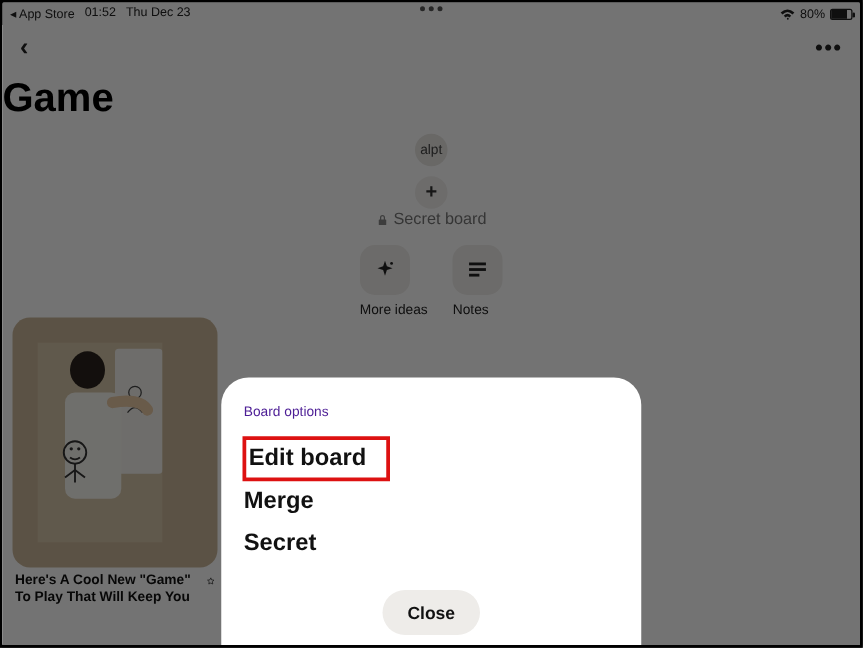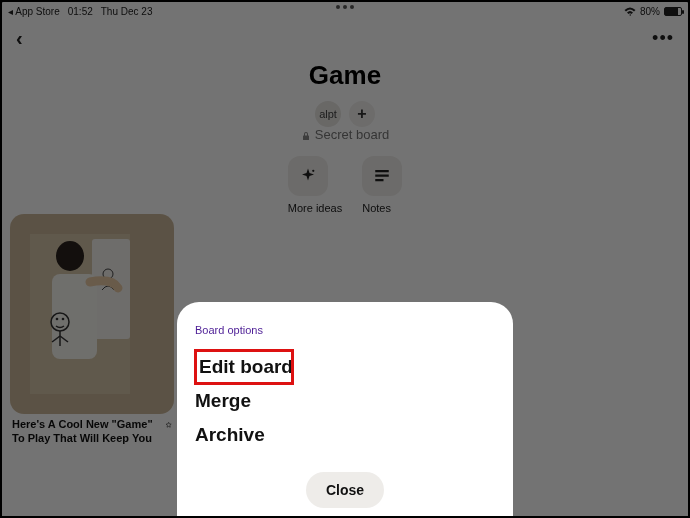--- a/index.html
+++ b/index.html
@@ -10,43 +10,43 @@
   .sb-right { display: flex; align-items: center; gap: 4px; }
   .wifi { width: 12px; height: 9px; }
   .battery { width: 18px; height: 9px; border: 1px solid #222; border-radius: 2px; position: relative; background: linear-gradient(to right,#222 80%,transparent 80%); }
   .battery::after { content:""; position:absolute; right:-3px; top:2px; width:2px; height:4px; background:#222; border-radius:1px; }
   .camera-notch { position:absolute; top:3px; left:50%; transform:translateX(-50%); display:flex; gap:3px; }
   .dot { width:4px; height:4px; background:#555; border-radius:50%; }
   .content { position:absolute; top:18px; left:0; right:0; bottom:0; background:#fff; }
   .nav { height: 36px; display:flex; align-items:center; justify-content: space-between; padding: 0 14px; }
   .chev { font-size: 20px; font-weight:600; color:#222; }
   .more-dots { font-size: 18px; letter-spacing:1px; color:#222; }
-  .title { text-align:center; font-size: 26px; font-weight:700; margin-top: 4px; }
-  .collab-row { display:flex; justify-content:center; align-items:center; gap:8px; margin-top: 10px; }
+  .title { text-align:left; font-size: 32px; font-weight:700; margin-top: 4px; }
+  .collab-row { display:flex; justify-content:center; align-items:center; gap:8px; margin-top: 10px; flex-direction: column; }
   .avatar { width:26px; height:26px; border-radius:50%; background:#e8e6e2; display:flex; align-items:center; justify-content:center; font-size:11px; color:#444; }
   .addbtn { width:26px; height:26px; border-radius:50%; background:#f1efed; display:flex; align-items:center; justify-content:center; font-size:16px; font-weight:700; color:#333; }
   .secret { text-align:center; font-size: 13px; color:#777; }
   .lock { display:inline-block; width:10px; height:10px; margin-right:4px; vertical-align:middle; }
   .actions { display:flex; justify-content:center; gap:20px; margin-top:14px; }
   .action { display:flex; flex-direction:column; align-items:flex-start; gap:6px; font-size:11px; color:#222; }
   .action .btn { width:40px; height:40px; border-radius:12px; background:#efedea; display:flex; align-items:center; justify-content:center; }
   .section-head { display:flex; align-items:center; justify-content:space-between; padding: 26px 12px 8px 12px; font-size:15px; font-weight:700; }
   .filter-ico { width:16px; height:16px; }
   .pin-card { margin: 0 8px; width: 164px; }
   .pin-img { width: 164px; height: 200px; border-radius: 14px; background:#cbb79a; position:relative; overflow:hidden; }
   .person { position:absolute; left:20px; top:20px; width:100px; height:160px; }
   .pin-meta { display:flex; align-items:flex-start; gap:6px; padding: 4px 2px 0; }
   .pin-title { font-size:11px; font-weight:700; line-height:1.25; color:#111; }
   .star { width:14px; height:14px; margin-left:auto; }
 
   .scrim { position:absolute; inset:0; background:rgba(0,0,0,0.55); }
   .sheet { position:absolute; left:50%; transform:translateX(-50%); bottom:0; width:336px; height:214px; background:#fff; border-top-left-radius:22px; border-top-right-radius:22px; padding: 22px 18px 0; }
   .sheet-title { font-size:11px; color:#4c1d95; margin-bottom:14px; }
   .opt { font-size:19px; font-weight:700; color:#111; padding: 6px 0; }
-  .opt.highlight { outline: 3px solid #d11; outline-offset: -2px; padding-left:4px; display:inline-block; }
+  .opt.highlight { outline: 3px solid #d11; outline-offset: -2px; padding-left:4px; padding-right:18px; display:inline-block; }
   .close-row { display:flex; justify-content:center; margin-top:20px; }
   .close-btn { background:#eeece9; border:none; border-radius:22px; padding: 10px 20px; font-size:14px; font-weight:700; color:#111; }
 </style>
 </head>
 <body>
 
 <div class="frame">
   <div class="statusbar">
     <div class="sb-left">
       <span>◂ <span>App Store</span></span>
@@ -129,18 +129,18 @@
           </svg>
       </div>
     </div>
   </div>
 
   <div class="scrim"></div>
   <div class="sheet">
     <div class="sheet-title">Board options</div>
     <div class="opt highlight">Edit board</div>
     <div class="opt">Merge</div>
-    <div class="opt">Archive</div>
+    <div class="opt">Secret</div>
     <div class="close-row">
       <button class="close-btn">Close</button>
     </div>
   </div>
 </div>
 
 </body></html>

